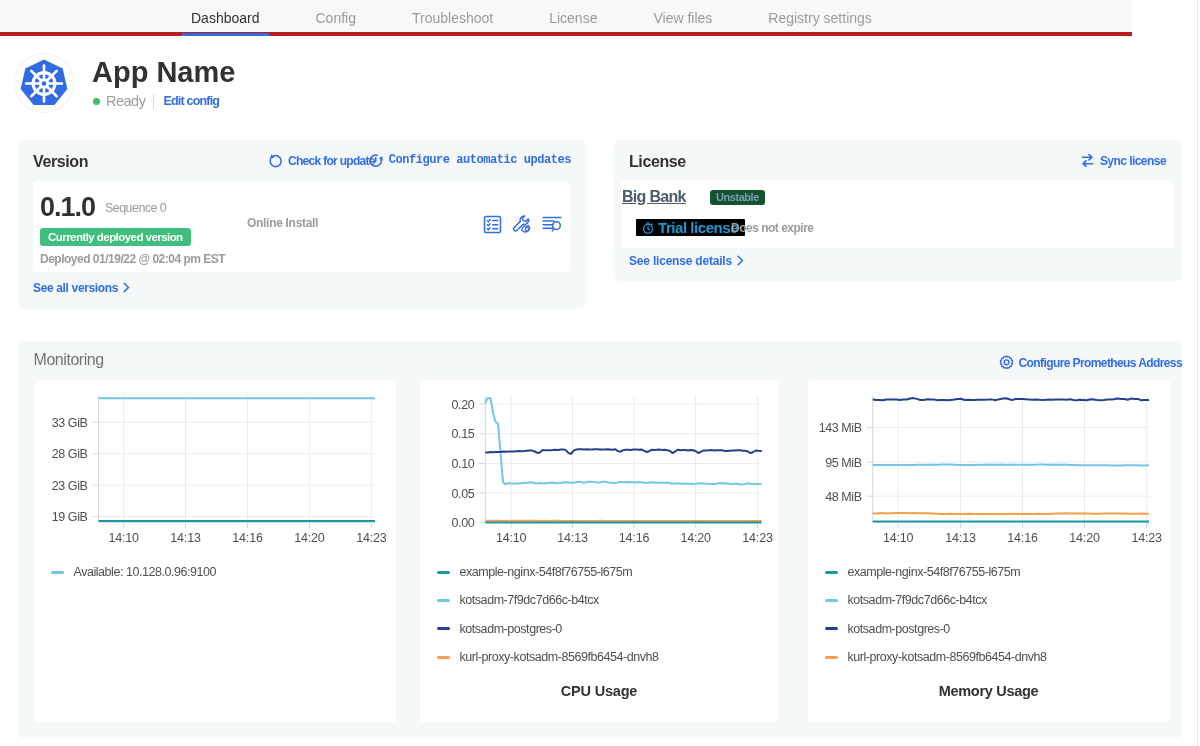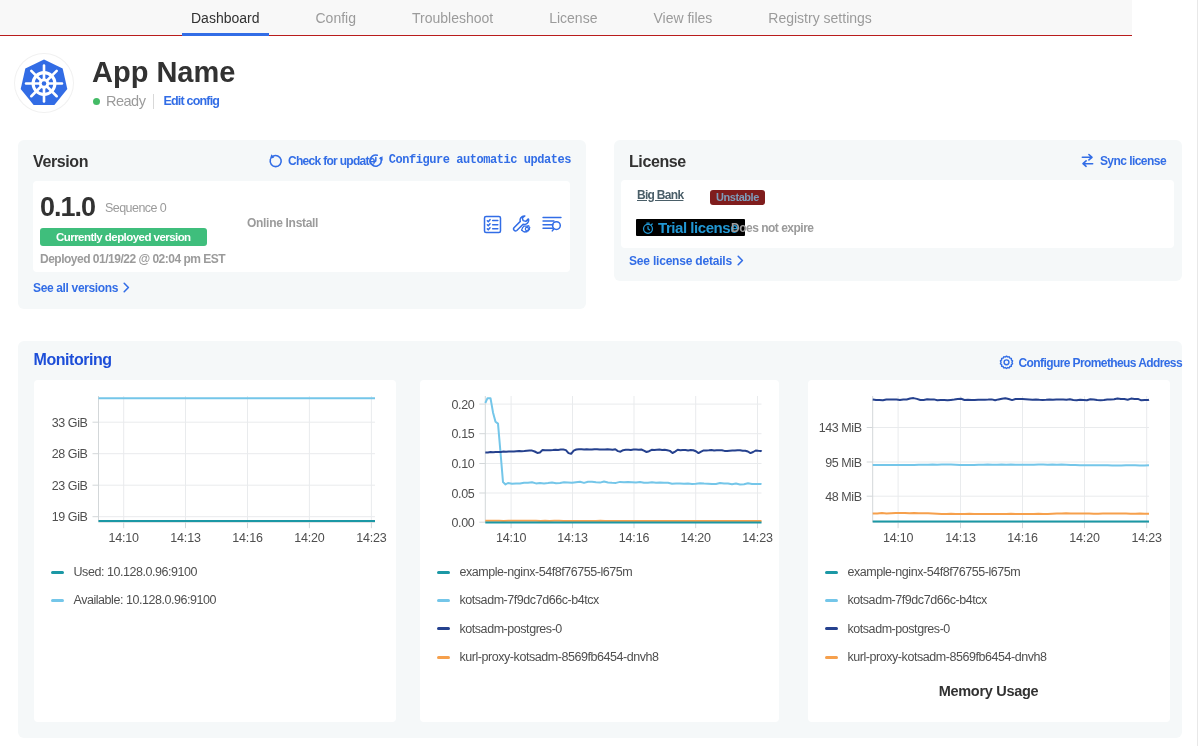--- a/index.html
+++ b/index.html
@@ -1,21 +1,21 @@
 <!DOCTYPE html>
 <html><head>
 <meta charset="utf-8">
 <title>App Name</title>
 <style>
   * { margin:0; padding:0; box-sizing:border-box; }
   html,body { background:#fff; }
   body { font-family:"Liberation Sans", sans-serif; -webkit-font-smoothing:antialiased; }
   .page { position:relative; width:1200px; height:746px; overflow:hidden; background:#fff; }
   .nav { position:absolute; top:0; left:0; width:1132px; height:36px;
-         background:#f8f8f8; border-bottom:1px solid #b91c1c;padding-left:35px; }
+         background:#f8f8f8; border-bottom:4px solid #b91c1c;padding-left:35px; }
   .nav ul { list-style:none; position:absolute; left:182px; top:0; height:36px; display:flex; }
   .nav li { height:36px; display:flex; align-items:center; padding:0 9px;
             margin-right:38px; font-size:14px; color:#9b9b9b; white-space:nowrap; }
   .nav li.active { color:#323232; border-bottom:3px solid #326de6; padding-top:3px; }
   .logo { position:absolute; left:15px; top:54px; width:58px; height:58px;
           border-radius:50%; background:#fff; box-shadow:0 0 0 1px #f1f1f1;
           display:flex; align-items:center; justify-content:center; }
   .appname { position:absolute; left:92px; top:56px; font-size:29px; font-weight:bold;
              color:#323232;text-align:right; }
   .statusrow { position:absolute; left:93px; top:93px; height:16px; display:flex; align-items:center; }
@@ -36,41 +36,41 @@
   .seelink { position:absolute; font-size:12px; font-weight:bold; color:#326de6;
              letter-spacing:-0.3px; white-space:nowrap; }
   .chev { margin-left:5px; display:inline-block; vertical-align:-1px; }
   .v-inner { left:15px; top:41px; width:537px; height:91px; }
   .bigver { position:absolute; left:7px; top:13px; font-size:27px; font-weight:bold;
             color:#323232; letter-spacing:-1px; line-height:1; }
   .seq { position:absolute; left:72px; top:20px; font-size:12.5px; color:#9b9b9b;
          letter-spacing:-0.55px; }
   .greenbadge { position:absolute; left:7px; top:47px; height:18px; line-height:18px;
                 background:#3fbe7c; color:#fff; font-size:11.5px; font-weight:bold;
-                letter-spacing:-0.55px; padding:0 16px; border-radius:3px; }
+                letter-spacing:-0.55px; padding:0 8px; border-radius:3px; }
   .deployed { position:absolute; left:7px; top:71px; font-size:12px; font-weight:bold;
               color:#9b9b9b; letter-spacing:-0.5px; }
   .online { position:absolute; left:214px; top:35px; font-size:12px; font-weight:bold;
             color:#9b9b9b; letter-spacing:-0.3px; }
   .vicons { position:absolute; right:8px; top:33px; display:flex; align-items:center; }
   .vicons svg { margin-left:10px; }
   .l-inner { left:7px; top:40px; width:553px; height:68px; }
-  .bigbank { position:absolute; left:16px; top:8px; font-size:12px; font-weight:bold;
+  .bigbank { position:absolute; left:1px; top:8px; font-size:16px; font-weight:bold;
              color:#4a5e68; letter-spacing:-0.7px;text-decoration:underline; }
   .unstable { position:absolute; left:89px; top:10px; height:15px; line-height:15px;
-              background:#7f1d1d; color:#7d9cba; font-size:11px; font-weight:bold;
+              background:#14532d; color:#7d9cba; font-size:11px; font-weight:bold;
               letter-spacing:-0.45px; padding:0 6px; border-radius:3px; }
   .trialbadge { position:absolute; left:15px; top:39px; height:17px; background:#000000;
                 color:#2197d3; font-size:15px; font-weight:bold; letter-spacing:-0.45px;
                 border-radius:1px; display:inline-flex; align-items:center; padding:0 7px 0 6px; }
   .trialbadge svg { margin-right:4px; }
   .noexpire { position:absolute; left:110px; top:41px; font-size:12px; font-weight:bold;
               color:#9b9b9b; letter-spacing:-0.5px; }
-  .montitle { position:absolute; left:15.5px; top:10px; font-size:16px; font-weight:bold;
-              color:#1d4ed8; letter-spacing:-0.45px; }
+  .montitle { position:absolute; left:15.5px; top:10px; font-size:16px; font-weight:normal;
+              color:#737373; letter-spacing:-0.45px; }
   .promlink { position:absolute; right:0; top:14px; }
   .chartcard { position:absolute; top:39px; width:362px; height:342px; background:#fff; border-radius:4px; }
   .cc1 { left:15.5px; } .cc2 { left:401.5px; width:359px; } .cc3 { left:789.5px; }
   .legend { position:absolute; left:0; top:178px; }
   .legrow { display:flex; align-items:center; height:28.3px; }
   .legdash { width:13px; height:3px; border-radius:2px; margin-left:17px; margin-right:10px; flex:none; }
   .legtxt { font-size:12.5px; color:#4f4f4f; letter-spacing:-0.45px; }
   .charttitle { position:absolute; left:0; width:100%; top:303px; text-align:center;
                 font-size:14.5px; font-weight:bold; color:#323232; letter-spacing:-0.3px; }
   .scrolltrack { position:absolute; right:0; top:0; width:3px; height:746px; background:#fff;
@@ -218,24 +218,20 @@
 <line x1="337.4" y1="16.0" x2="337.4" y2="142.2" stroke="#e9ebed" stroke-width="1"></line>
 <line x1="337.4" y1="142.2" x2="337.4" y2="148.2" stroke="#d3d7d9" stroke-width="1"></line>
 <text x="337.4" y="162.2" text-anchor="middle" font-size="12.5" letter-spacing="-0.2" fill="#4f4f4f">14:23</text>
 <line x1="64.5" y1="16.0" x2="64.5" y2="142.2" stroke="#d3d7d9" stroke-width="1"></line>
 <line x1="64.5" y1="142.2" x2="341.0" y2="142.2" stroke="#d3d7d9" stroke-width="1"></line>
 <polyline points="64.5,18.3 341.0,18.3" fill="none" stroke="#74c6e9" stroke-width="2" stroke-linejoin="round"></polyline>
 <polyline points="64.5,141.0 341.0,141.0" fill="none" stroke="#1b98a5" stroke-width="2" stroke-linejoin="round"></polyline>
 </svg>
       <div class="legend">
 <div class="legrow">
-            <span class="legdash" style="background:#1b98a5;"></span>
-            <span class="legtxt">Used: 10.128.0.96:9100</span>
-          </div>
-<div class="legrow">
             <span class="legdash" style="background:#74c6e9;"></span>
             <span class="legtxt">Available: 10.128.0.96:9100</span>
           </div>
 </div>
     </div>
     <div class="chartcard cc2">
       <svg width="359" height="170" viewBox="0 0 359 170" style="position:absolute;left:0;top:0;">
 <line x1="65.3" y1="24.1" x2="341.5" y2="24.1" stroke="#e9ebed" stroke-width="1"></line>
 <line x1="59.3" y1="24.1" x2="65.3" y2="24.1" stroke="#d3d7d9" stroke-width="1"></line>
 <text x="54.3" y="28.6" text-anchor="end" font-size="12.5" letter-spacing="-0.4" fill="#4f4f4f">0.20</text>
@@ -284,20 +280,21 @@
           </div>
 <div class="legrow">
             <span class="legdash" style="background:#25418e;"></span>
             <span class="legtxt">kotsadm-postgres-0</span>
           </div>
 <div class="legrow">
             <span class="legdash" style="background:#f6a04c;"></span>
             <span class="legtxt">kurl-proxy-kotsadm-8569fb6454-dnvh8</span>
           </div>
 </div>
+      <div class="charttitle" style="letter-spacing:-0.2px;">CPU Usage</div>
     </div>
     <div class="chartcard cc3">
       <svg width="362" height="170" viewBox="0 0 362 170" style="position:absolute;left:0;top:0;">
 <line x1="64.7" y1="47.5" x2="341.0" y2="47.5" stroke="#e9ebed" stroke-width="1"></line>
 <line x1="58.7" y1="47.5" x2="64.7" y2="47.5" stroke="#d3d7d9" stroke-width="1"></line>
 <text x="53.7" y="52.0" text-anchor="end" font-size="12.5" letter-spacing="-0.4" fill="#4f4f4f">143 MiB</text>
 <line x1="64.7" y1="82.0" x2="341.0" y2="82.0" stroke="#e9ebed" stroke-width="1"></line>
 <line x1="58.7" y1="82.0" x2="64.7" y2="82.0" stroke="#d3d7d9" stroke-width="1"></line>
 <text x="53.7" y="86.5" text-anchor="end" font-size="12.5" letter-spacing="-0.4" fill="#4f4f4f">95 MiB</text>
 <line x1="64.7" y1="116.2" x2="341.0" y2="116.2" stroke="#e9ebed" stroke-width="1"></line>

